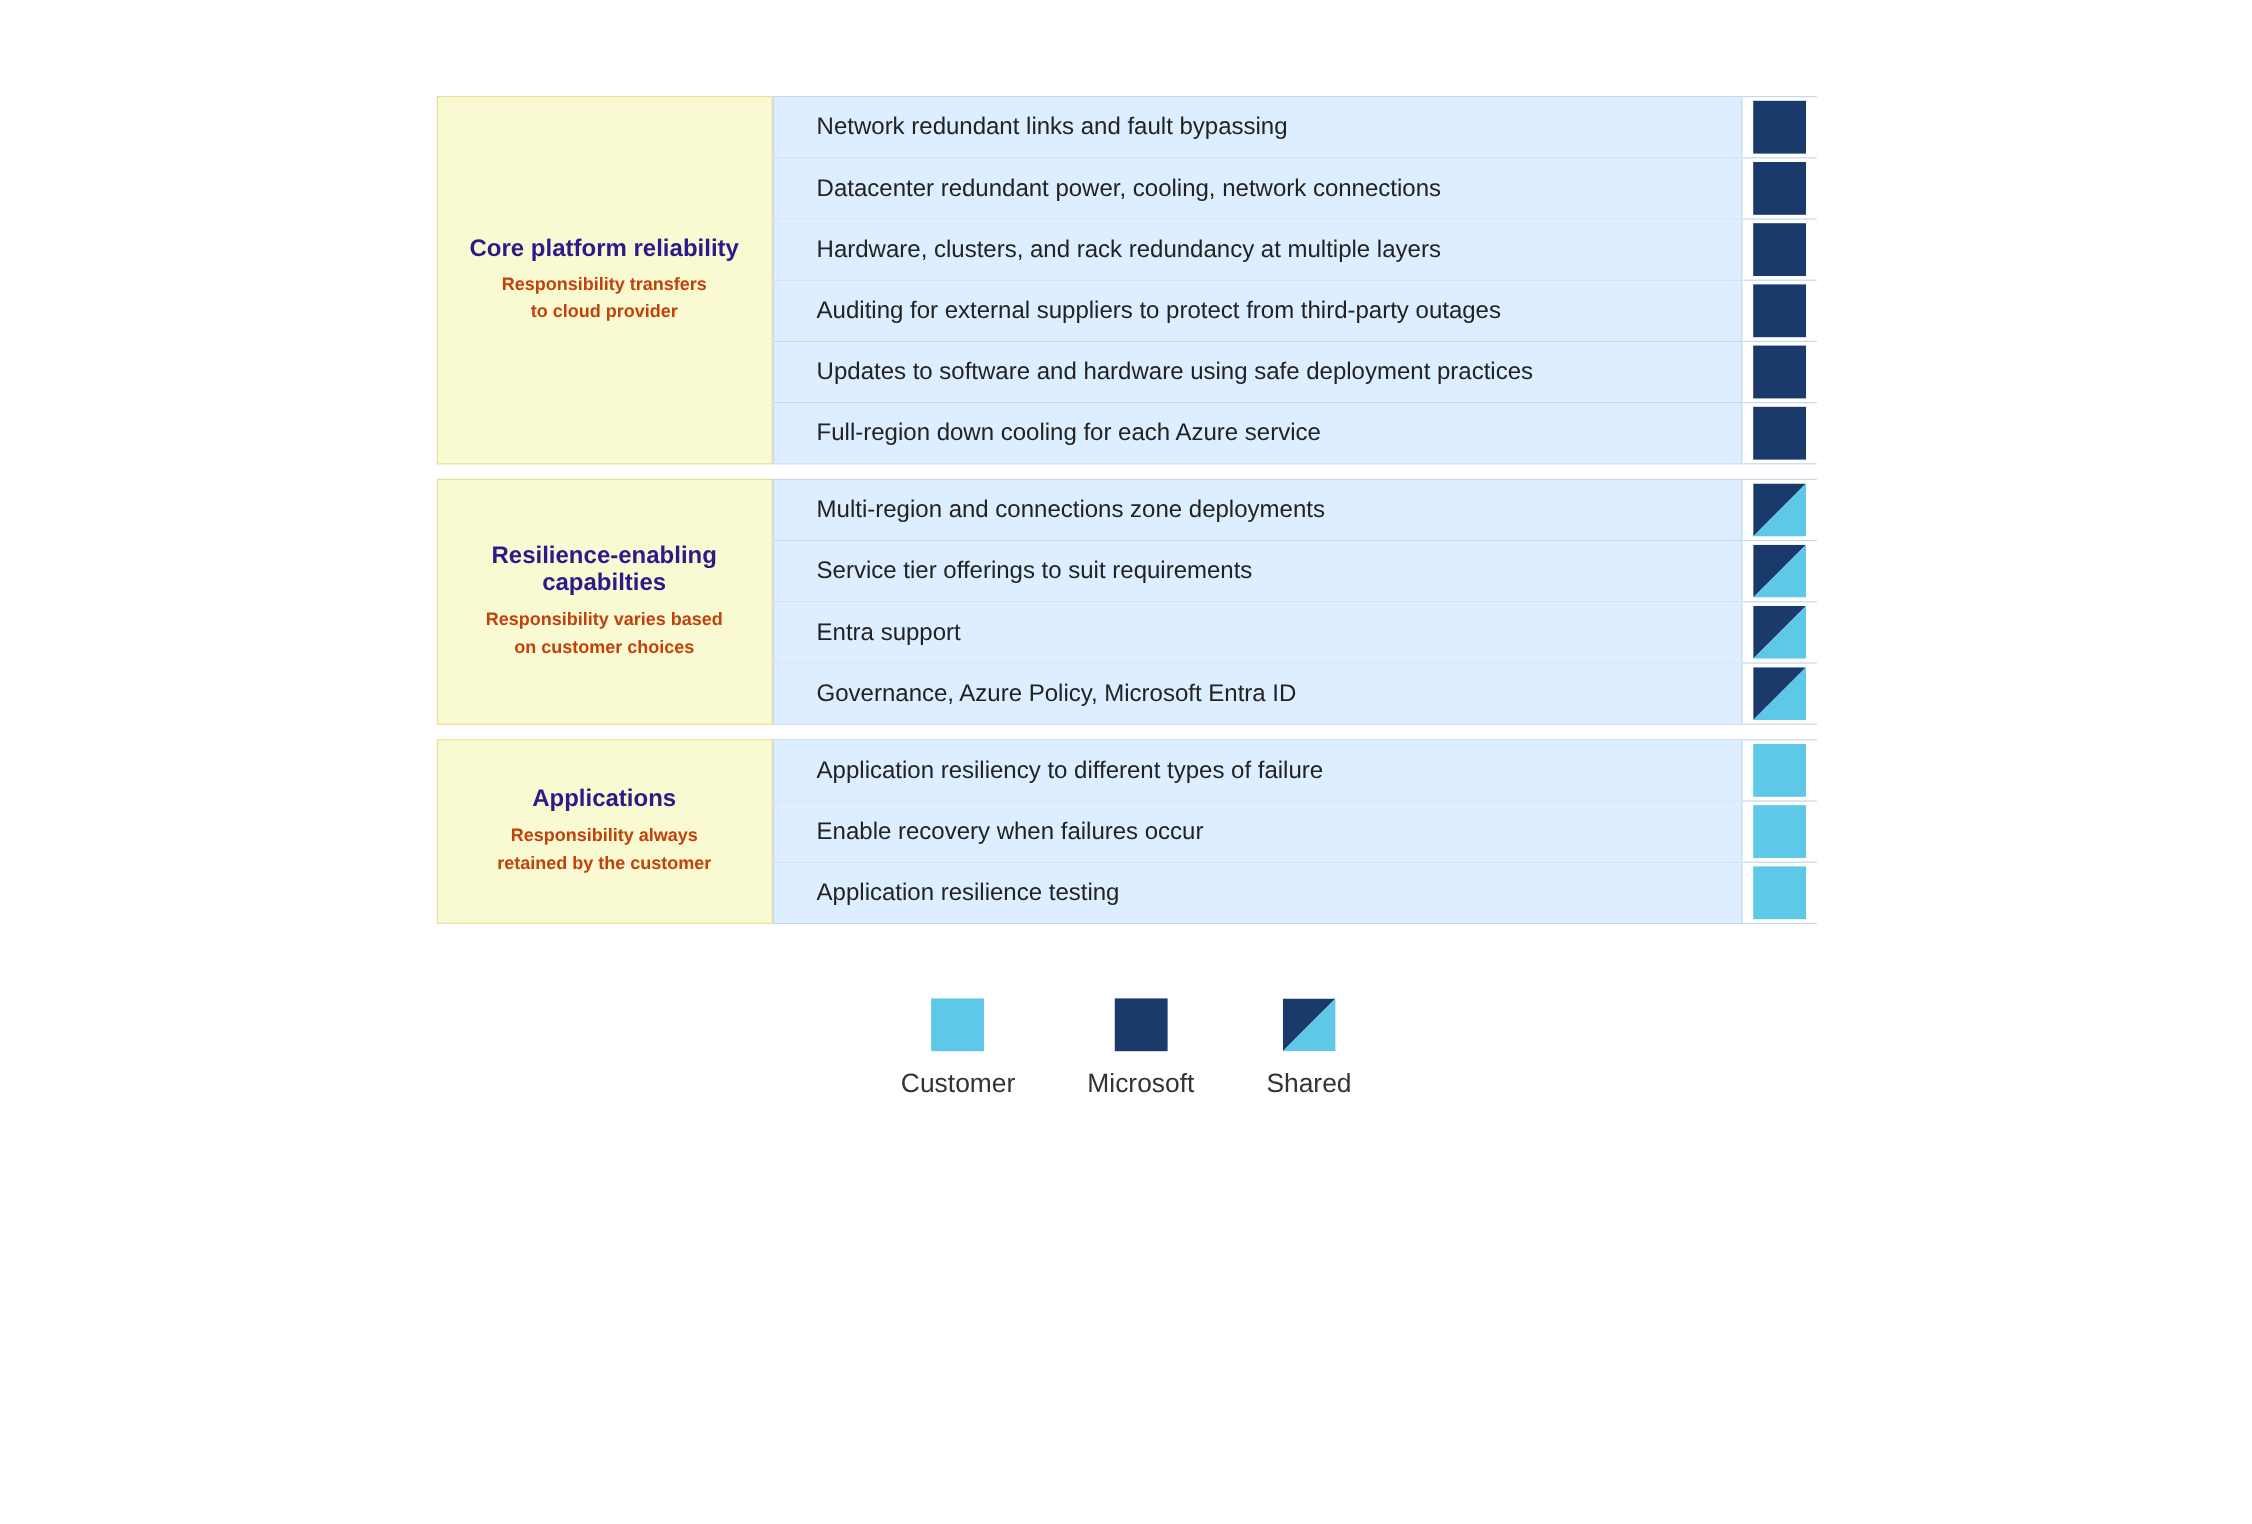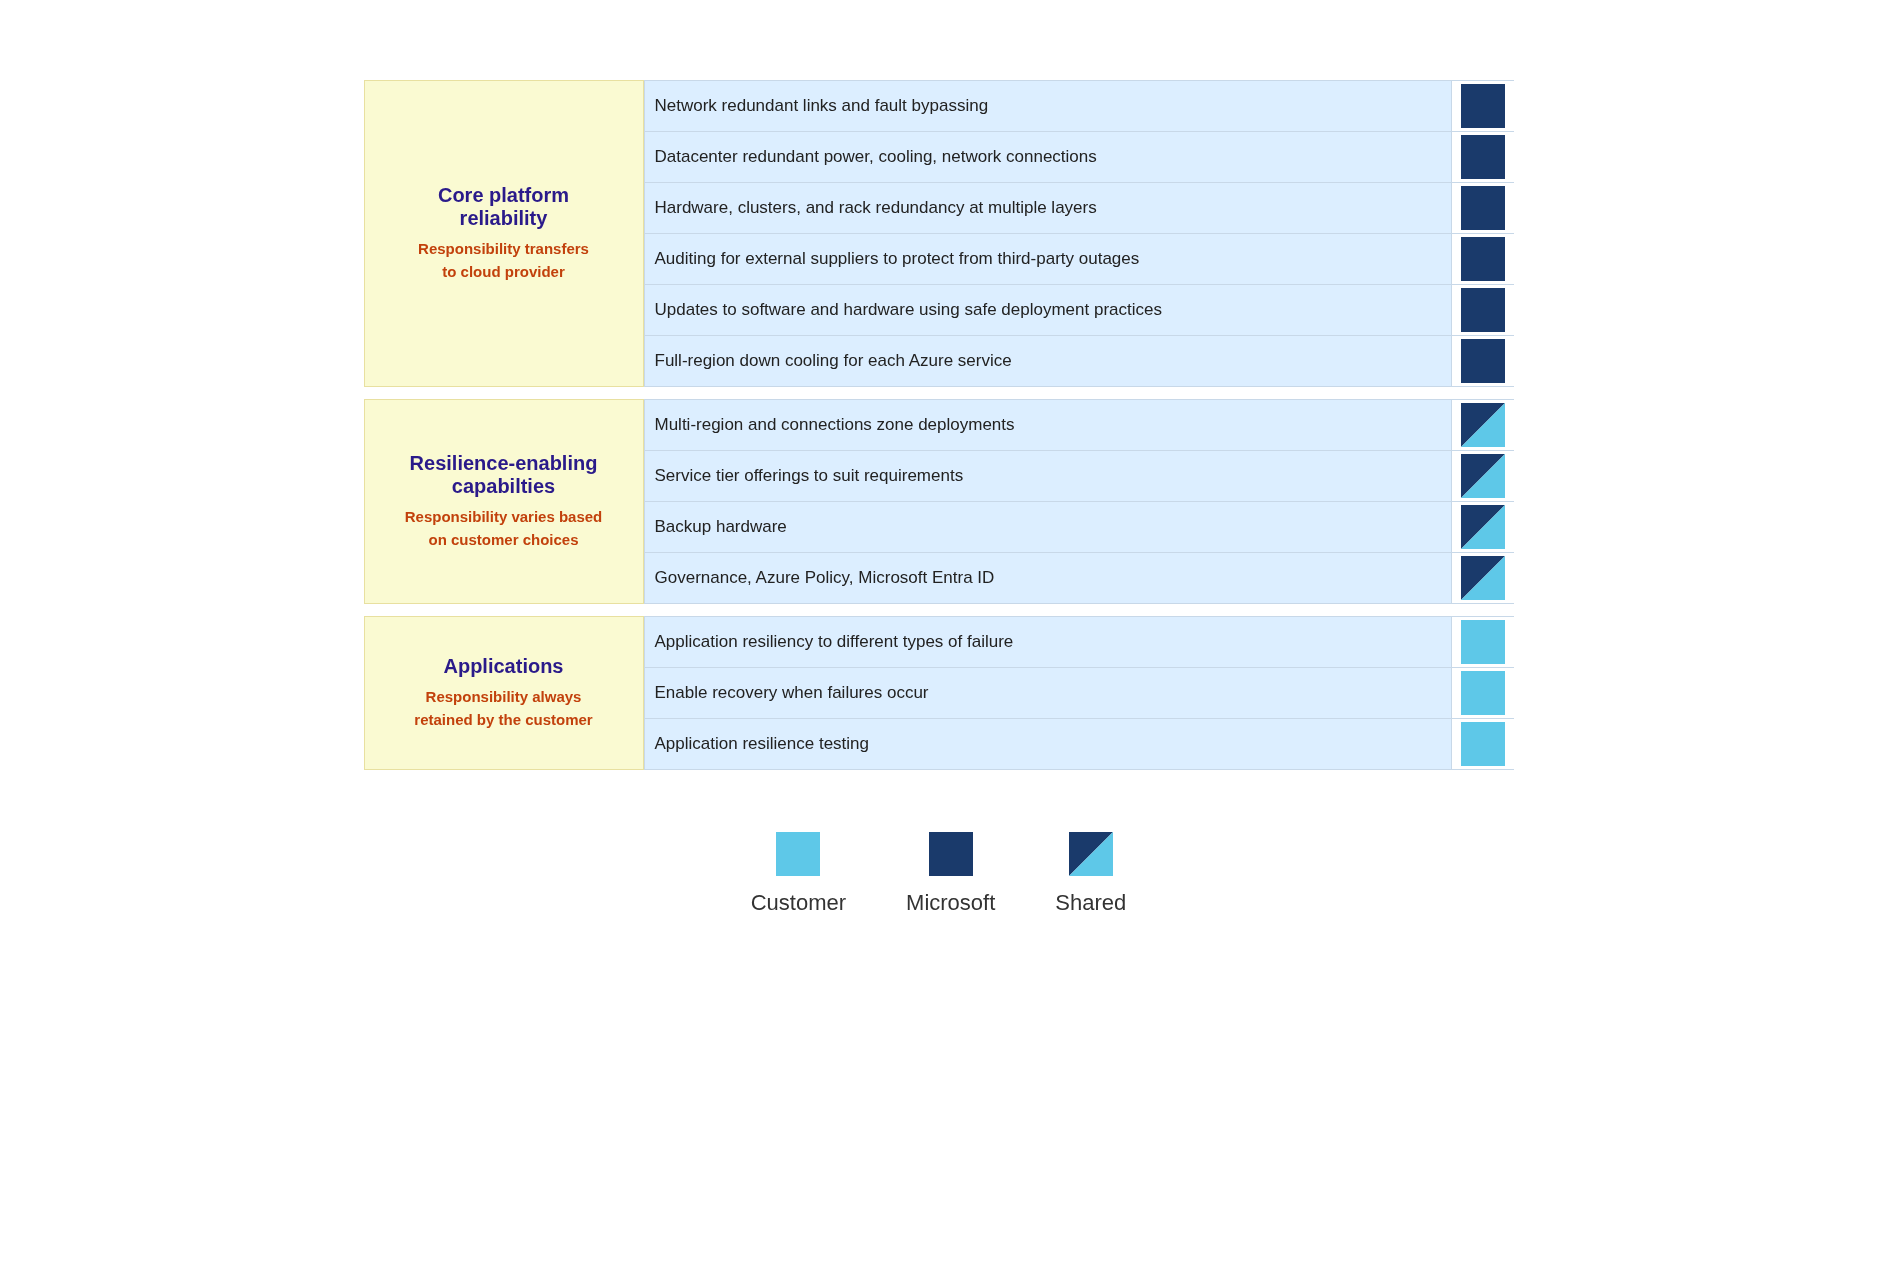--- a/index.html
+++ b/index.html
@@ -40,21 +40,21 @@
 
     .section-label {
       background: #fafad2;
       border: 1.5px solid #e8e0a0;
       min-width: 280px;
       max-width: 280px;
       display: flex;
       flex-direction: column;
       align-items: center;
       justify-content: center;
-      padding: 20px 27px;
+      padding: 20px 16px;
       text-align: center;
       flex-shrink: 0;
     }
 
     .section-title {
       font-size: 20px;
       font-weight: 700;
       color: #2a1a8a;
       margin-bottom: 8px;
     }
@@ -79,22 +79,22 @@
       border-bottom: 1px solid #c8d8e8;
     }
 
     .row:first-child {
       border-top: 1px solid #c8d8e8;
     }
 
     .row-text {
       flex: 1;
       background: #dceeff;
-      padding: 13px 10px;
-      font-size: 17px;
+      padding: 13px 36px;
+      font-size: 20px;
       color: #222;
       border-left: 1px solid #c8d8e8;
       border-right: 1px solid #c8d8e8;
       display: flex;
       align-items: center;
     }
 
     .row-icon {
       width: 62px;
       height: 50px;
@@ -262,21 +262,21 @@
             <div class="icon-shared"></div>
           </div>
         </div>
         <div class="row">
           <div class="row-text">Service tier offerings to suit requirements</div>
           <div class="row-icon">
             <div class="icon-shared"></div>
           </div>
         </div>
         <div class="row">
-          <div class="row-text">Backup hardware</div>
+          <div class="row-text">Entra support</div>
           <div class="row-icon">
             <div class="icon-shared"></div>
           </div>
         </div>
         <div class="row">
           <div class="row-text">Governance, Azure Policy, Microsoft Entra ID</div>
           <div class="row-icon">
             <div class="icon-shared"></div>
           </div>
         </div>

